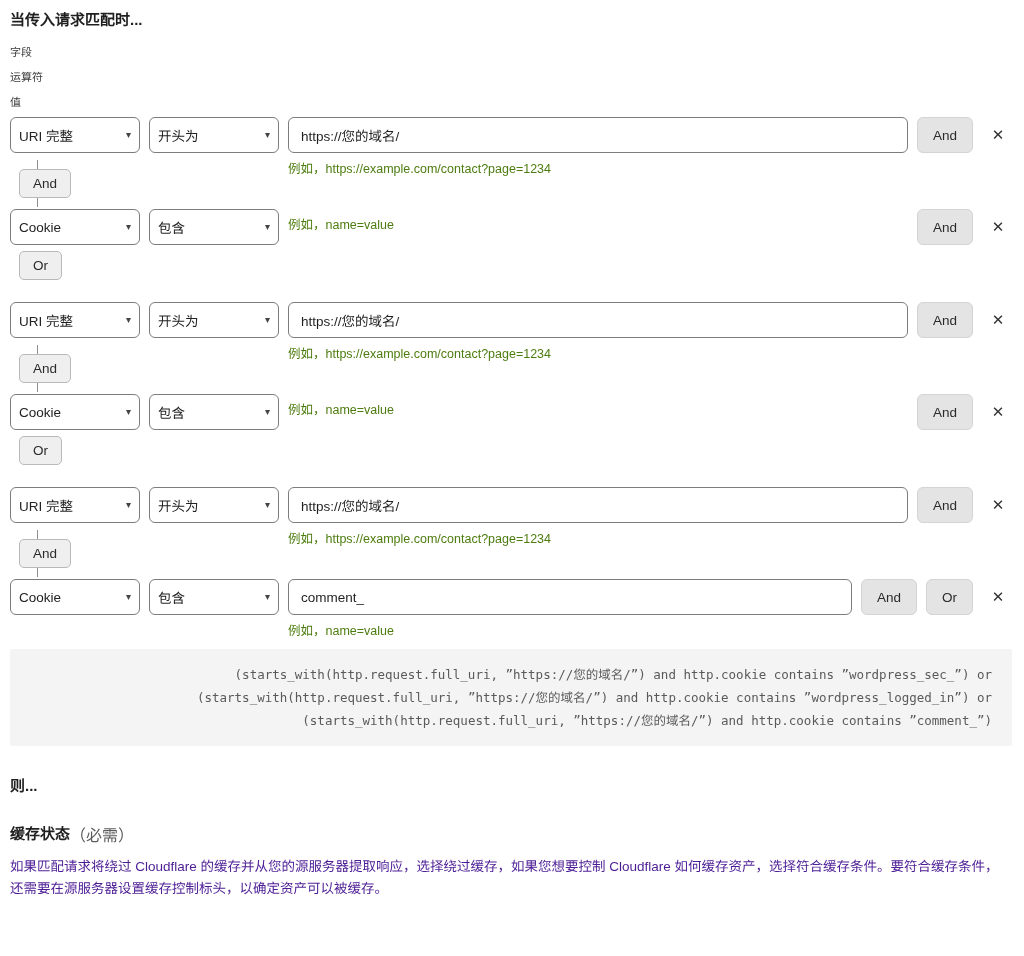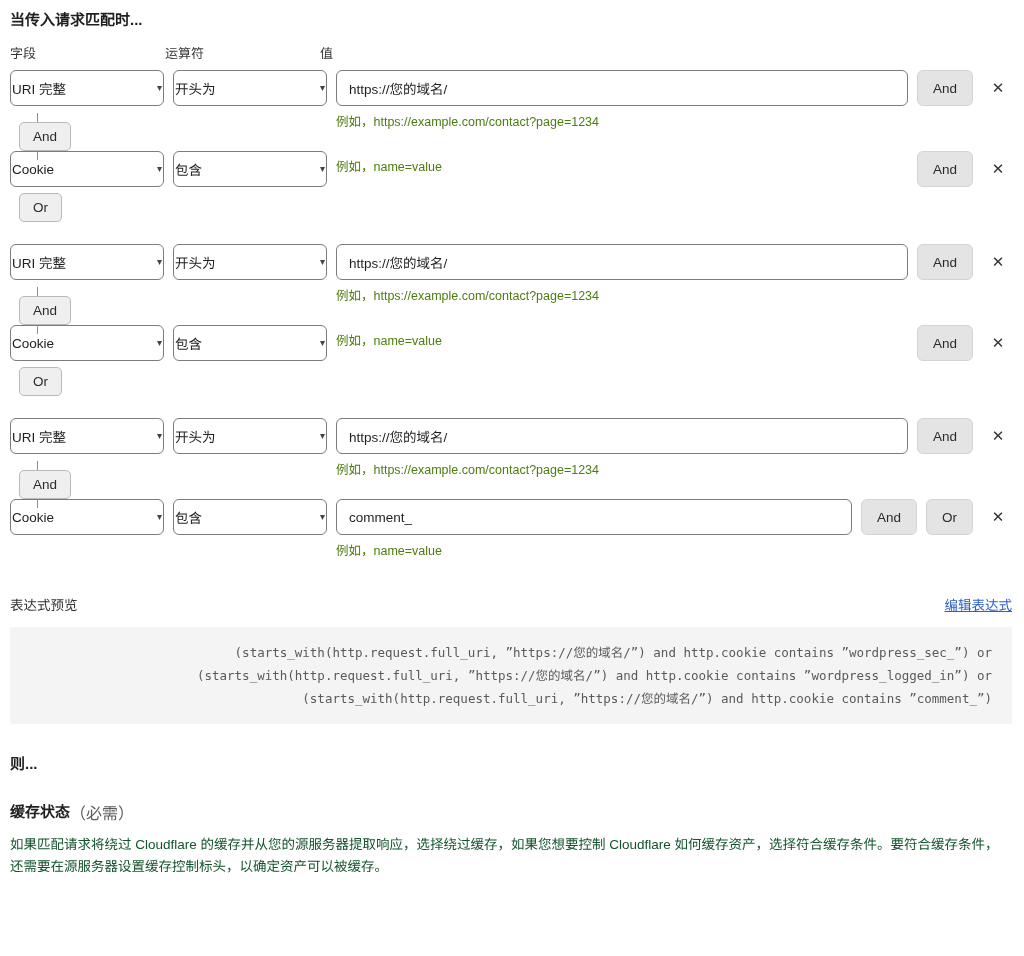--- a/index.html
+++ b/index.html
@@ -15,39 +15,40 @@
   
   .section-title {
     font-size: 15px;
     font-weight: 700;
     color: #1f1f1f;
   }
   .col-labels {
     display: flex;
     gap: 9px;
     margin-top: 14px;
-    font-size: 13px;
+    font-size: 11px;
     color: #3a3a3a;
+    flex-direction: column;
   }
   .col-labels .lbl-field, .col-labels .lbl-operator { width: 146px; }
   .col-labels .lbl-value { flex: 1; }
 
   
   .group { margin-top: 0; }
   .rule-row { display: flex; align-items: flex-start; gap: 9px; }
   .select {
-    width: 154px;
+    width: 130px;
     height: 36px;
     border: 1px solid #7c7c7c;
     border-radius: 6px;
     background: #fff;
     display: flex;
     align-items: center;
     justify-content: space-between;
-    padding: 0 1px;
+    padding: 0 8px;
     font-size: 13.5px;
     color: #222;
     cursor: pointer;
     flex: none;
   }
   .caret { font-size: 10px; color: #444; line-height: 1; }
   .value-col { flex: 1; display: flex; flex-direction: column; min-width: 0; }
   .value-input {
     height: 36px;
     width: 100%;
@@ -110,21 +111,21 @@
   .connector.and { margin-top: -16px; }
   .connector.and::before, .connector.and::after {
     content: "";
     position: absolute;
     left: 17px;
     width: 1px;
     background: #8f8f8f;
   }
   .connector.and::before { top: -10px; height: 9px; }
   .connector.and::after { bottom: -10px; height: 9px; }
-  .connector.and + .rule-row { }
+  .connector.and + .rule-row { margin-top: 11px; }
   .connector.or { display: inline-block; margin-top: 6px; }
   .or-wrap { margin: 0; }
   .or-wrap + .group { margin-top: 22px; }
   .col-labels + .group { margin-top: 8px; }
 
   
   .expr-head {
     display: flex;
     justify-content: space-between;
     align-items: flex-end;
@@ -150,21 +151,21 @@
   .expr-box .code-line { line-height: 23px; white-space: nowrap; }
 
   
   .then-title { margin-top: 28px; }
   .cache-title-row { margin-top: 27px; display: flex; align-items: flex-start; }
   .required-note { font-size: 16px; font-weight: 400; color: #5d5d5d; }
   .cache-desc {
     margin-top: 10px;
     font-size: 13.5px;
     line-height: 22px;
-    color: #14532d;
+    color: #4c1d95;
     max-width: 1000px;
   }
 </style>
 </head>
 <body>
 
 <section class="builder">
   <h1 class="section-title">当传入请求匹配时...</h1>
 
   <div class="col-labels">
@@ -291,24 +292,20 @@
       <div class="value-col">
         <input type="text" class="value-input" value="comment_" style="">
         <div class="hint">例如，name=value</div>
       </div>
       <button class="inline-btn">And</button>
       <button class="inline-btn">Or</button>
       <button class="remove-btn">✕</button>
     </div>
   </div>
 
-  <div class="expr-head">
-    <span class="expr-label">表达式预览</span>
-    <a class="expr-edit-link">编辑表达式</a>
-  </div>
   <div class="expr-box">
     <div class="code-line">(starts_with(http.request.full_uri, ”https://您的域名/”) and http.cookie contains ”wordpress_sec_”) or</div>
     <div class="code-line">(starts_with(http.request.full_uri, ”https://您的域名/”) and http.cookie contains ”wordpress_logged_in”) or</div>
     <div class="code-line">(starts_with(http.request.full_uri, ”https://您的域名/”) and http.cookie contains ”comment_”)</div>
   </div>
 </section>
 
 <h2 class="section-title then-title">则...</h2>
 
 <section>

